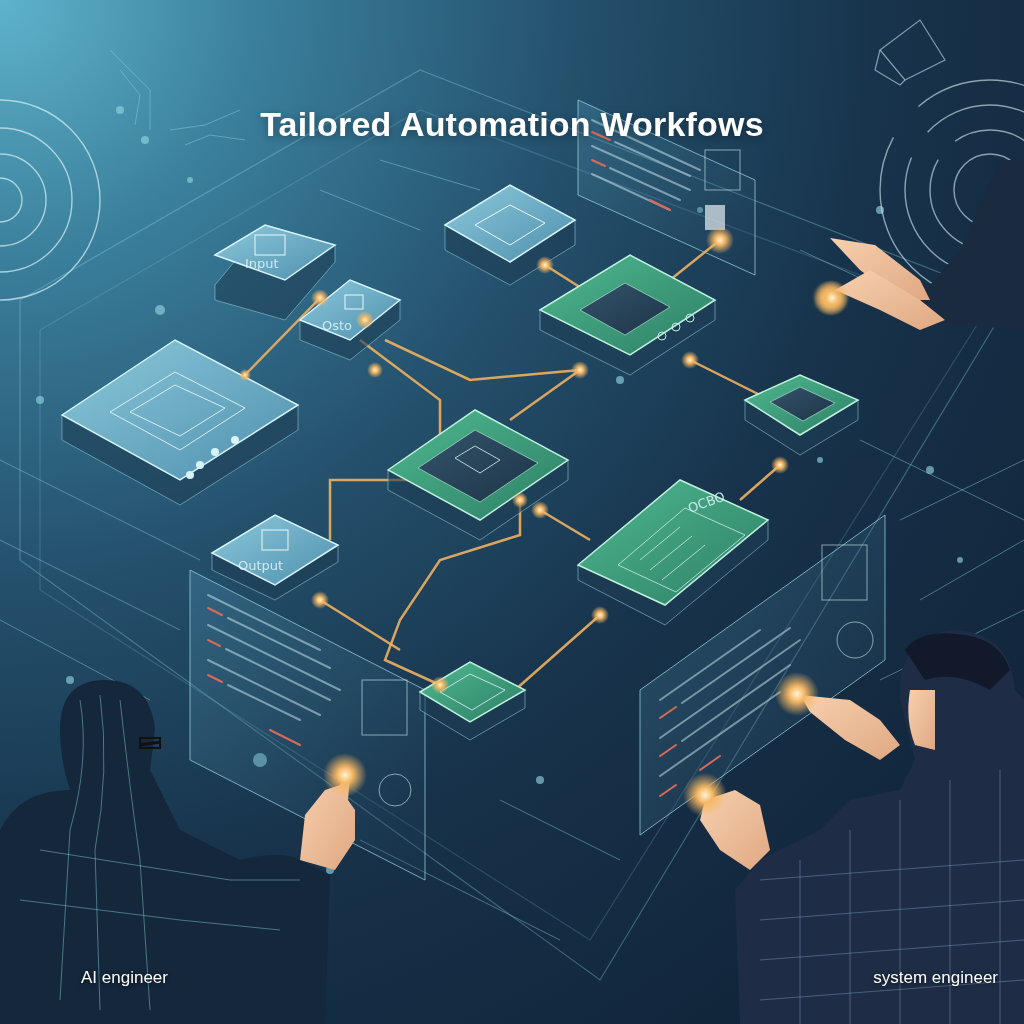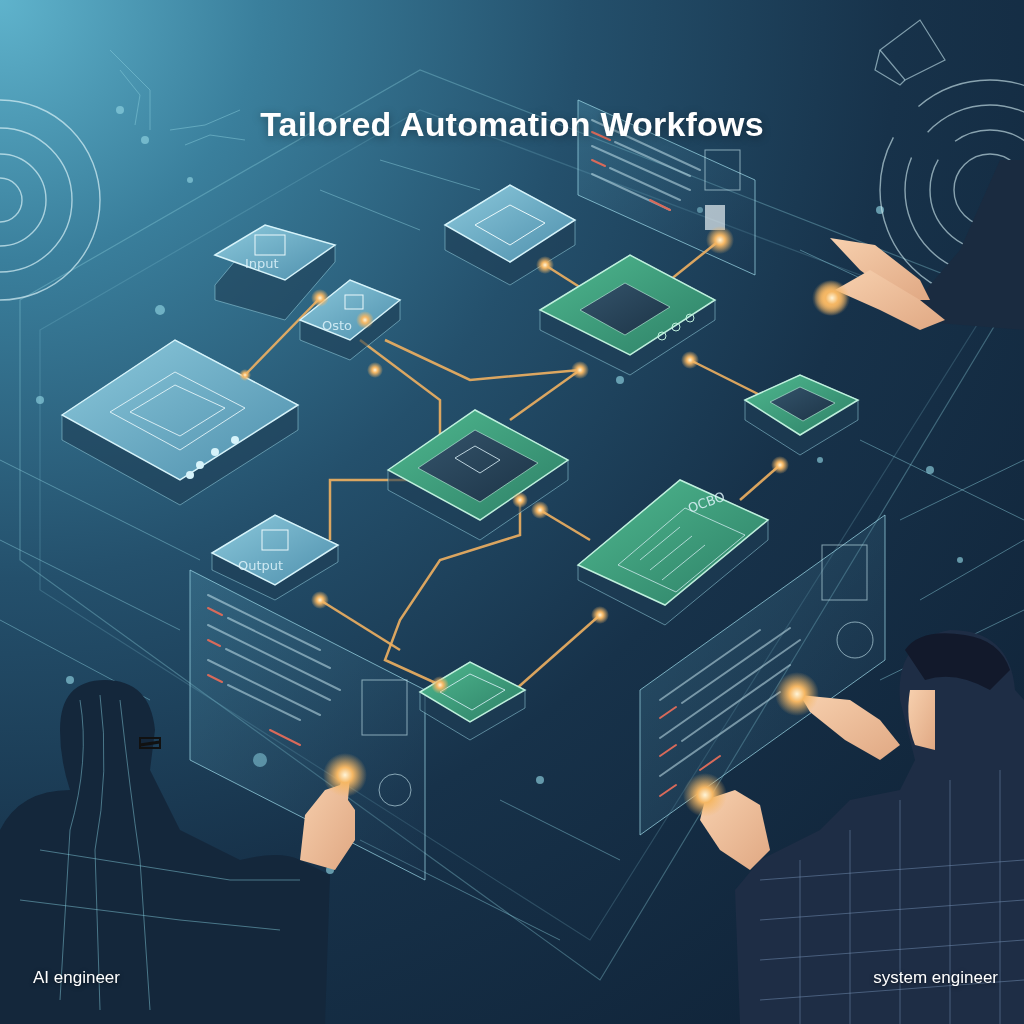--- a/index.html
+++ b/index.html
@@ -12,20 +12,21 @@
     svg.bg { position: absolute; inset: 0; }
     .title {
       position: absolute; left: 0; right: 0; top: 68px; text-align: center;
       font-size: 34px; font-weight: 700; color: #ffffff; letter-spacing: 0.2px;
       text-shadow: 0 2px 8px rgba(0,0,0,0.35);
       margin-top: 37px;
     }
     .caption {
       position: absolute; bottom: 36px; font-size: 17px; color: #ffffff;
       text-shadow: 0 1px 4px rgba(0,0,0,0.6);
+      margin-left: 48px;
     }
     .caption.left { left: 33px; }
     .caption.right { right: 26px; }
     .node-label {
       font-family: "DejaVu Sans", sans-serif; font-size: 13px; fill: #dff4fb; opacity: .85;
     }
   </style>
 </head>
 <body>
 

